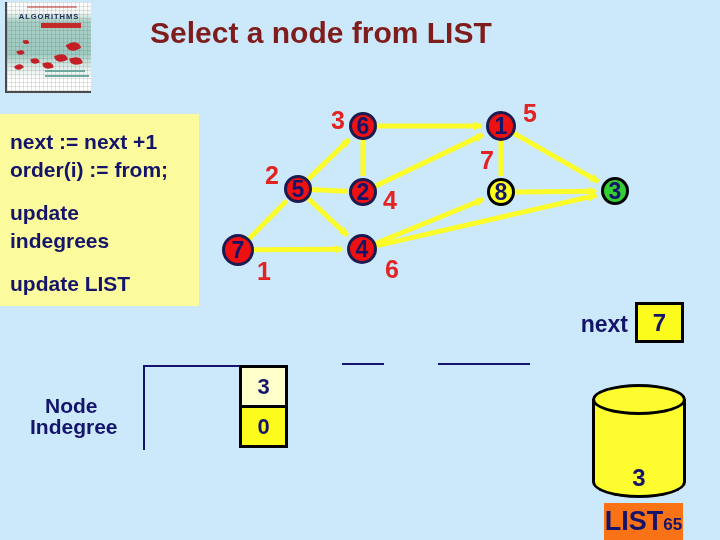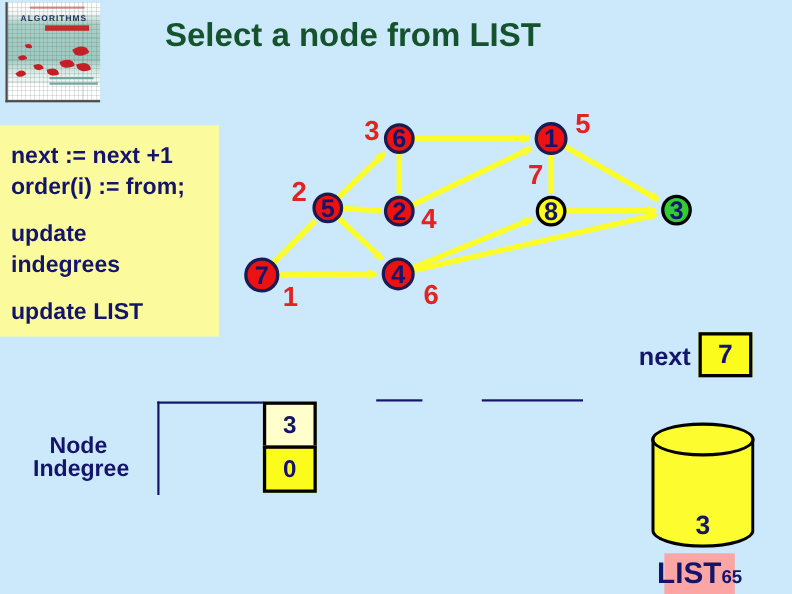--- a/index.html
+++ b/index.html
@@ -5,21 +5,21 @@
   html,body{margin:0;padding:0;}
   #slide{
     position:relative; width:720px; height:540px; overflow:hidden;
     background:#CBE9FA;
     font-family:"Liberation Sans", sans-serif;
     color:#14146B;
   }
   
   .title{
     position:absolute; left:150px; top:16px; width:420px;
-    font-size:30px; font-weight:bold; color:#14532d; white-space:nowrap;
+    font-size:30px; font-weight:bold; color:#7f1d1d; white-space:nowrap;
   }
   
   .book{
     position:absolute; left:5px; top:2px; width:84px; height:89px;
     background:
       repeating-linear-gradient(0deg, rgba(70,90,85,.16) 0 1px, transparent 1px 4px),
       repeating-linear-gradient(90deg, rgba(70,90,85,.16) 0 1px, transparent 1px 4px),
       linear-gradient(180deg,#ffffff 0%,#f4f8f6 12%,#a9cfc6 22%,#9dcac1 58%,#dcebe7 72%,#ffffff 86%);
     border-left:2px solid #4a4a4a; border-bottom:2px solid #4a4a4a;
   }
@@ -84,22 +84,22 @@
   .cyl-top{
     position:absolute; left:0; top:0; width:94px; height:31px;
     background:#FCFC2E; box-sizing:border-box; border:3px solid #000; border-radius:50%;
   }
   .cyl-value{
     position:absolute; left:0; bottom:6px; width:100%; text-align:center;
     font-size:24px; font-weight:bold;
   }
   
   .list-label{
-    position:absolute; left:604px; top:503px; width:64px; height:37px;
-    background:#fca5a5; display:flex; align-items:center; justify-content:center;text-align:right;
+    position:absolute; left:604px; top:503px; width:79px; height:37px;
+    background:#f97316; display:flex; align-items:center; justify-content:center;text-align:right;
   }
   .list-word{font-size:27px; font-weight:bold; line-height:1;}
   .page-num{font-size:17px; font-weight:bold; line-height:1; margin-top:6px;}
 </style>
 </head>
 <body>
 
 <div id="slide">
 
   <div class="book">

